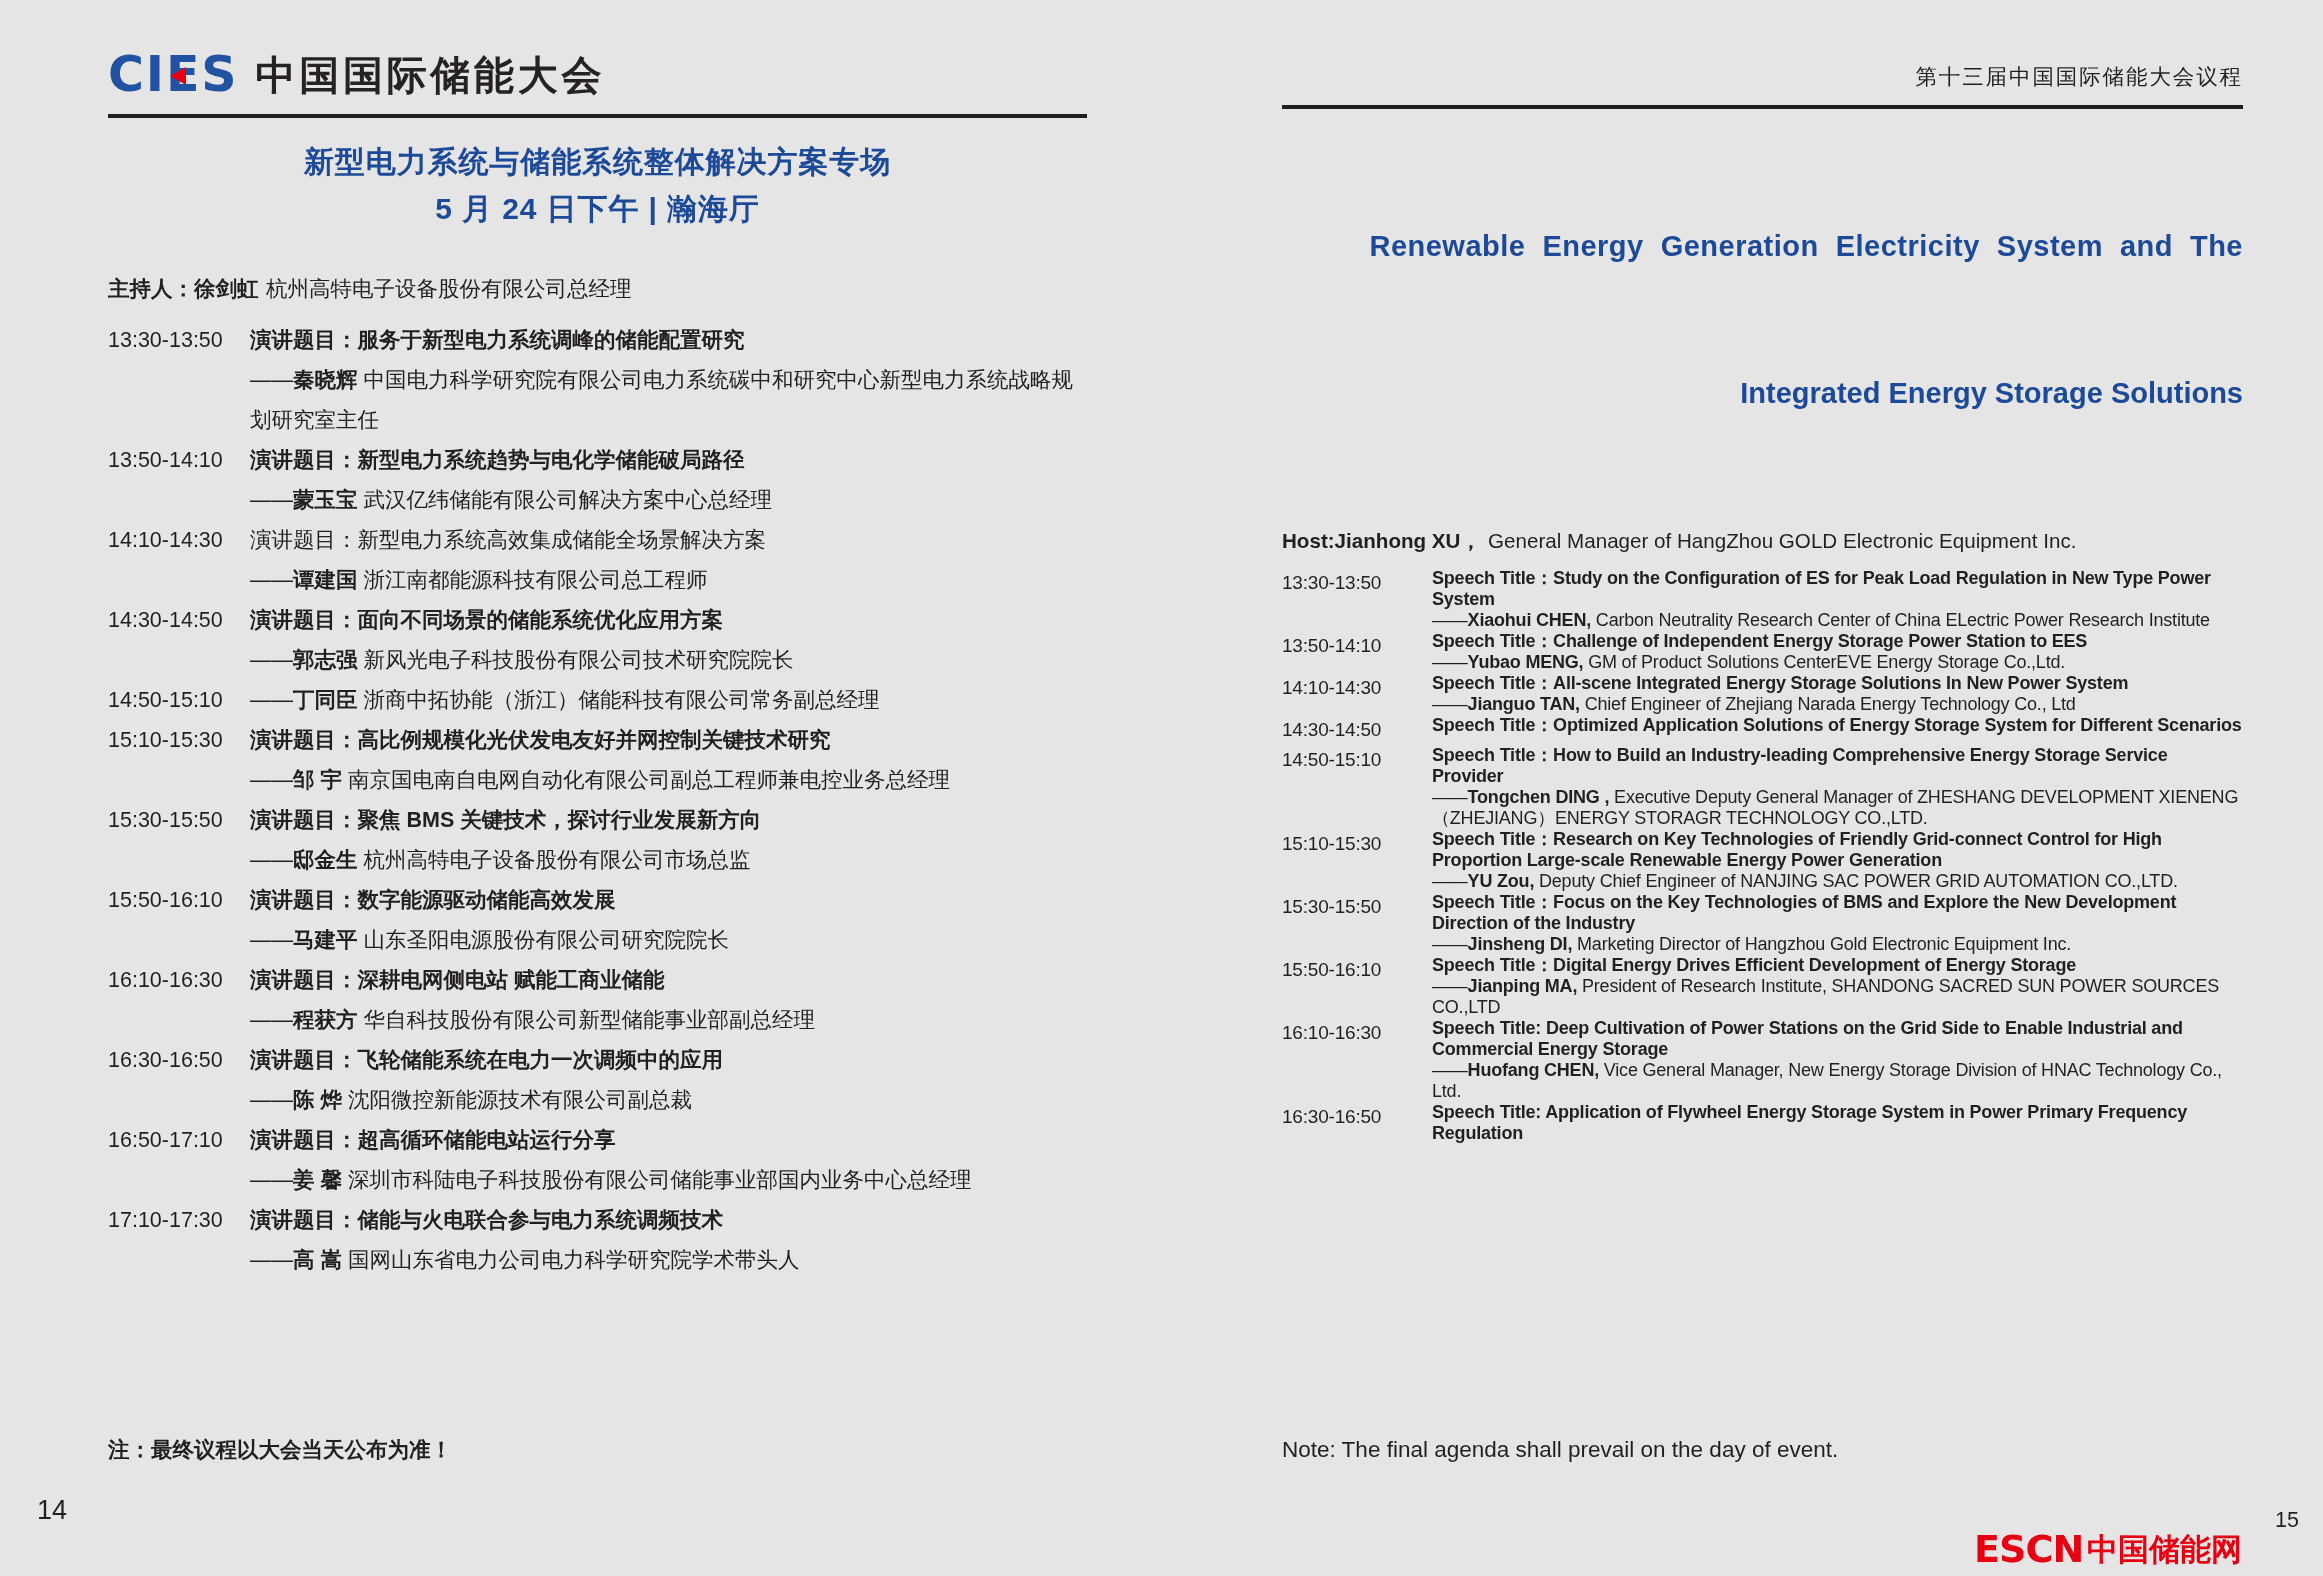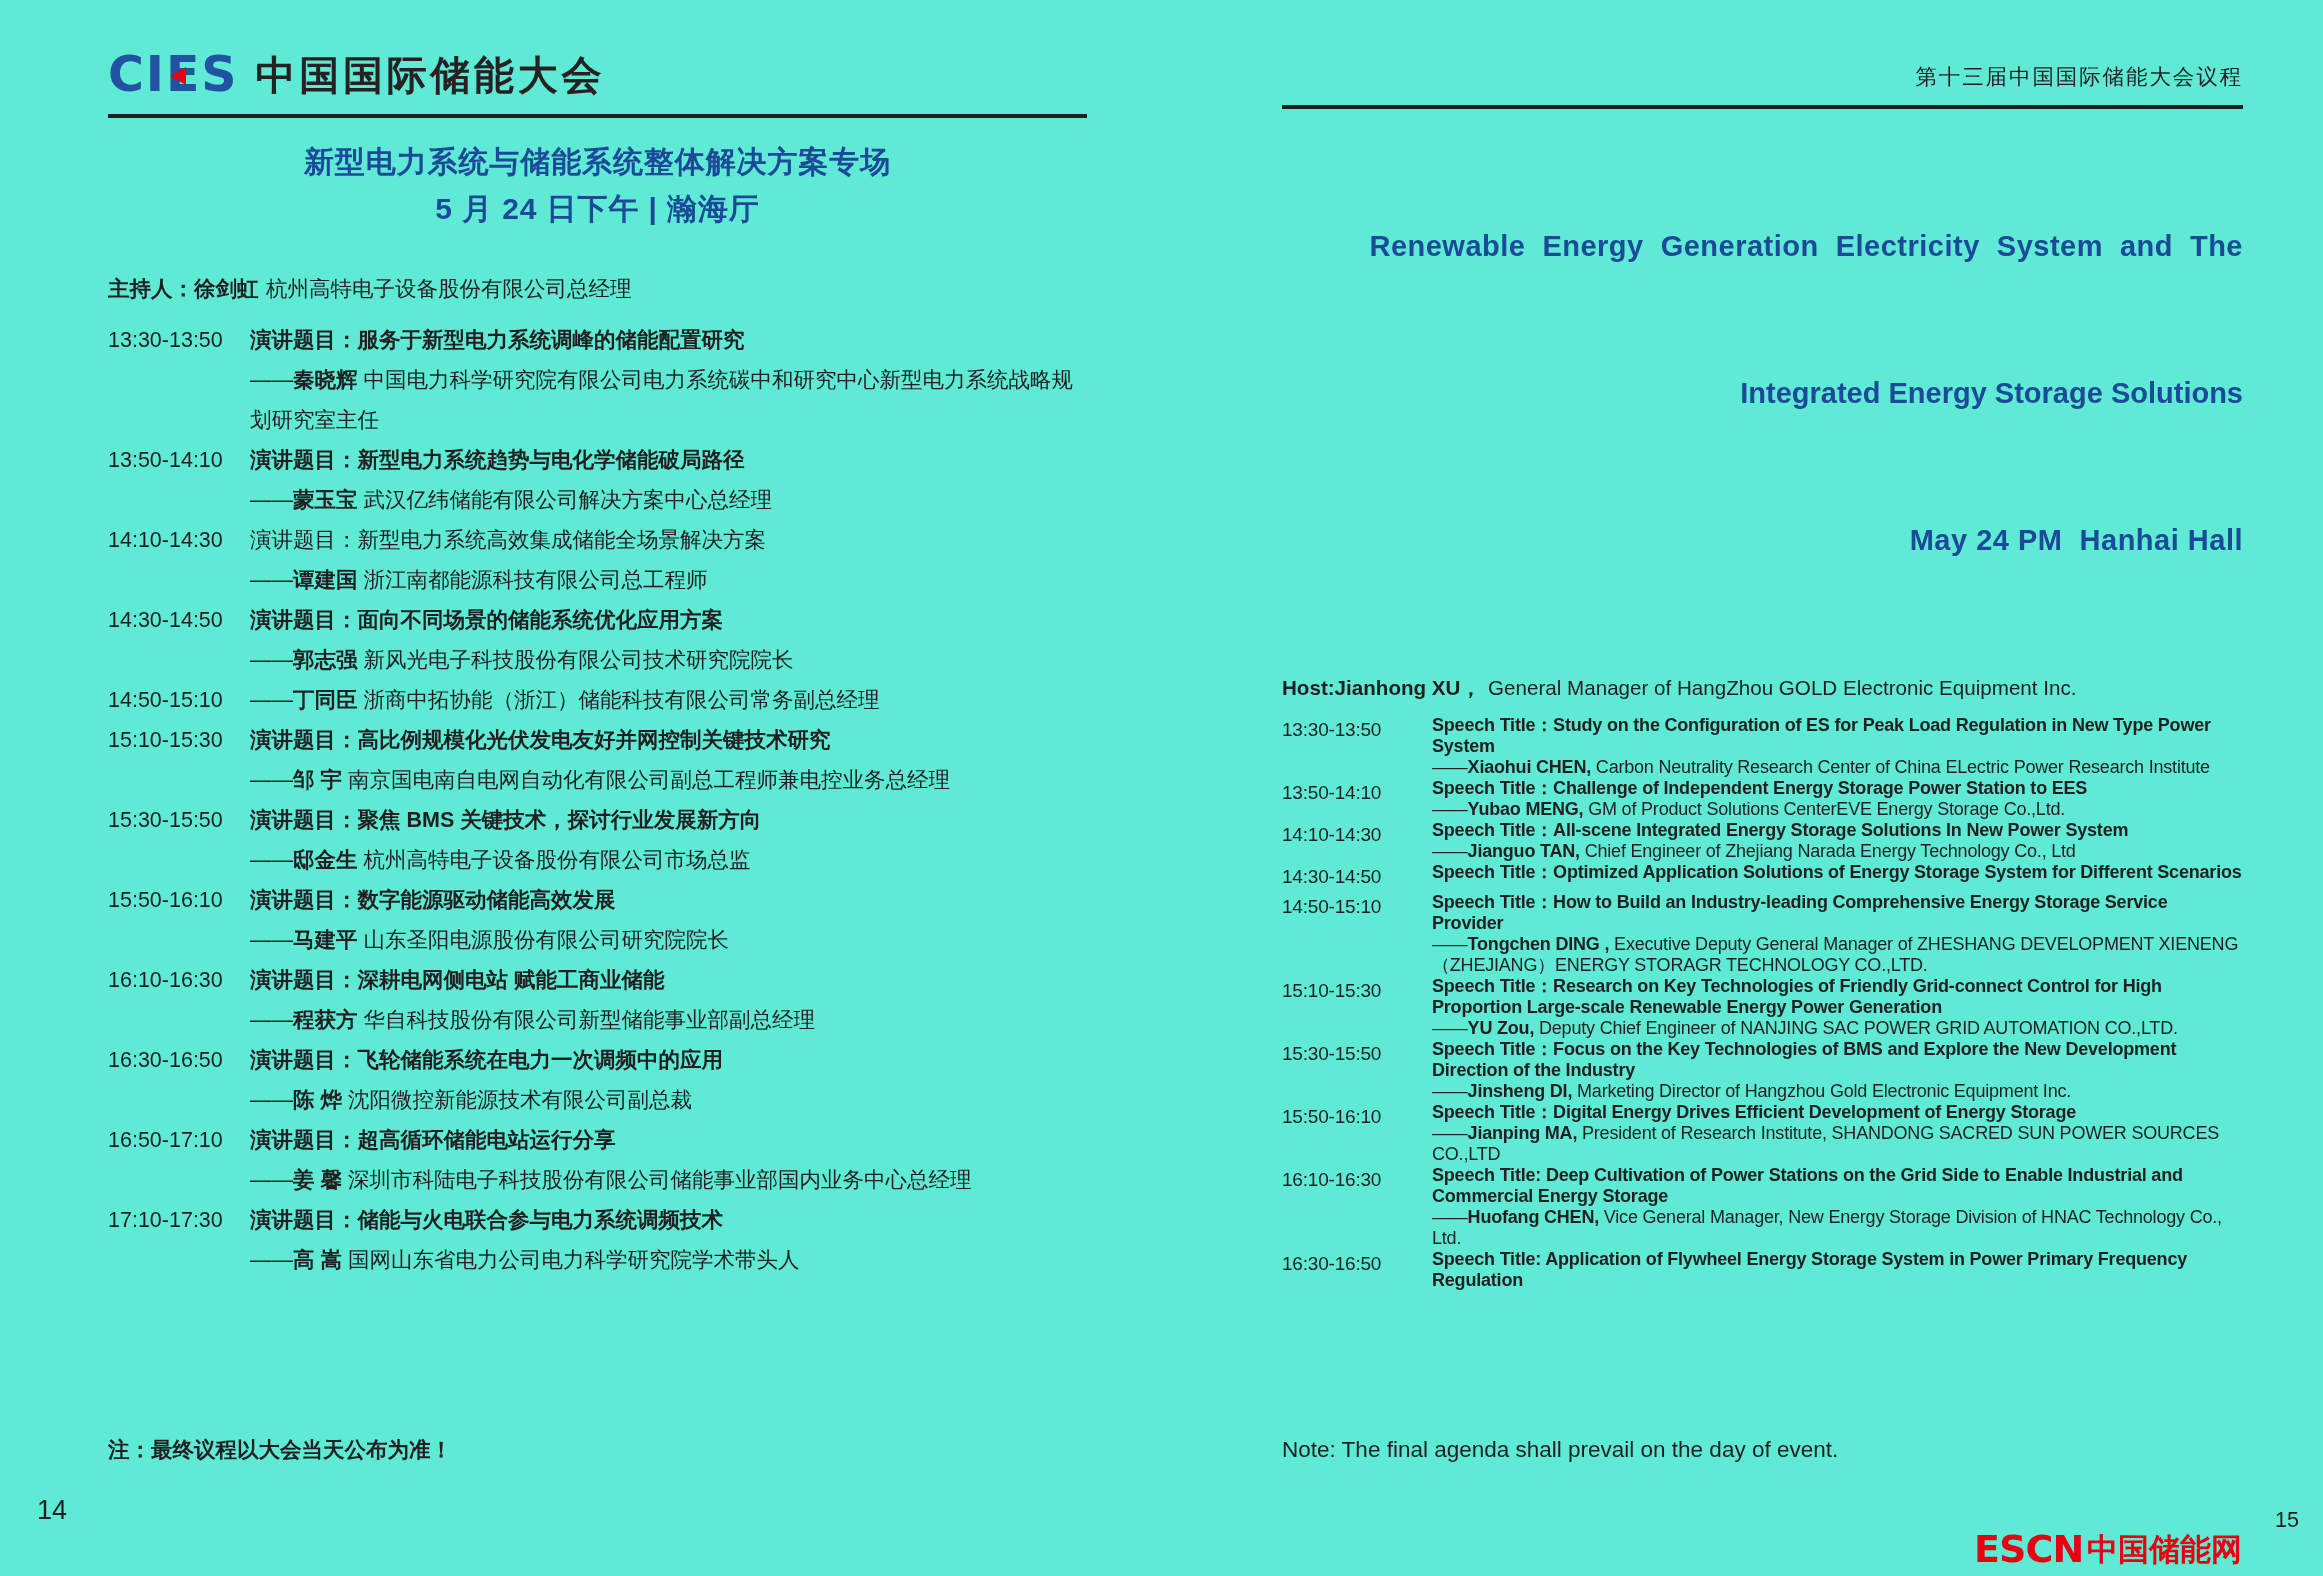--- a/index.html
+++ b/index.html
@@ -1,17 +1,17 @@
 <!DOCTYPE html>
 <html style="--accent: #1d4a98; --logo-blue: #2252a2; --logo-red: #e60012; --text: #231f20;font-size:15px"><head>
 <meta charset="utf-8">
 <style>
   html,body{margin:0;padding:0;background:#fff;}
   .page{
-    position:relative;width:2324px;height:1577px;background:#5eead4;overflow:hidden;
+    position:relative;width:2324px;height:1577px;background:#e5e5e5;overflow:hidden;
     color:var(--text,#231f20);
     font-family:"Liberation Sans","DejaVu Sans",sans-serif;
   }
   .col{position:absolute;top:0;}
   .col-left{left:108px;width:979px;}
   .col-right{left:1282px;width:961px;}
 
   
   .brand{display:flex;align-items:center;gap:17px;margin-top:49px;height:52px;}
   .cies-word{
@@ -196,21 +196,20 @@
   </div>
   </div>
 
   <div class="col col-right">
     <div class="header-right">第十三届中国国际储能大会议程</div>
     <hr class="rule rule-right">
 
     <div class="title-en">
       <div class="t1">Renewable Energy Generation Electricity System and The</div>
       <div class="t2">Integrated Energy Storage Solutions</div>
-      <div class="t3">May 24 PM  Hanhai Hall</div>
     </div>
 
     <div class="host-en">
       <span class="host-label">Host:Jianhong XU，</span><span class="host-text">General Manager of HangZhou GOLD Electronic Equipment Inc.</span>
     </div>
 
     <div class="agenda-en" id="agenda-en">
     <div class="row">
       <div class="time">13:30-13:50</div>
       <div class="content">

